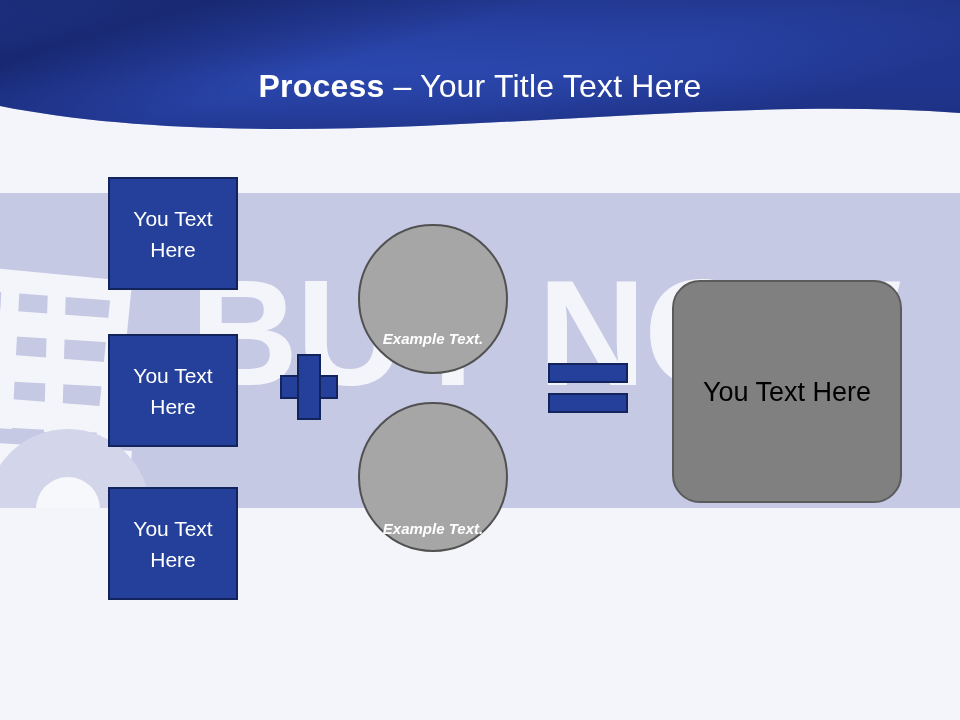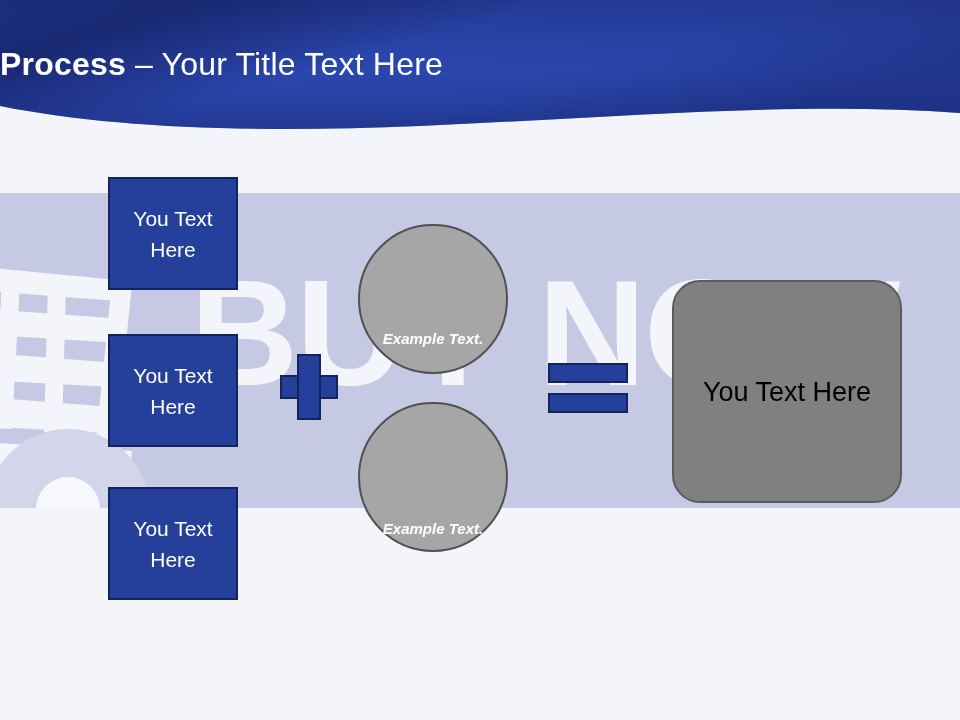--- a/index.html
+++ b/index.html
@@ -22,22 +22,23 @@
     position: absolute;
     left: 0; top: 0;
     width: 960px;
     height: 145px;
     overflow: hidden;
   }
   #header-band svg { display: block; }
 
   #slide-title {
     position: absolute;
-    left: 0; top: 44px;
-    width: 960px;
+    left: 0; top: 66px;
+    width: 960px;
+    text-align: center;
     color: #ffffff;
     font-size: 32px;
     line-height: 40px;
     letter-spacing: 0.2px;
     white-space: nowrap;
     z-index: 5;
   }
   #slide-title .t-strong { font-weight: bold; }
   #slide-title .t-light  { font-weight: normal; }
 

